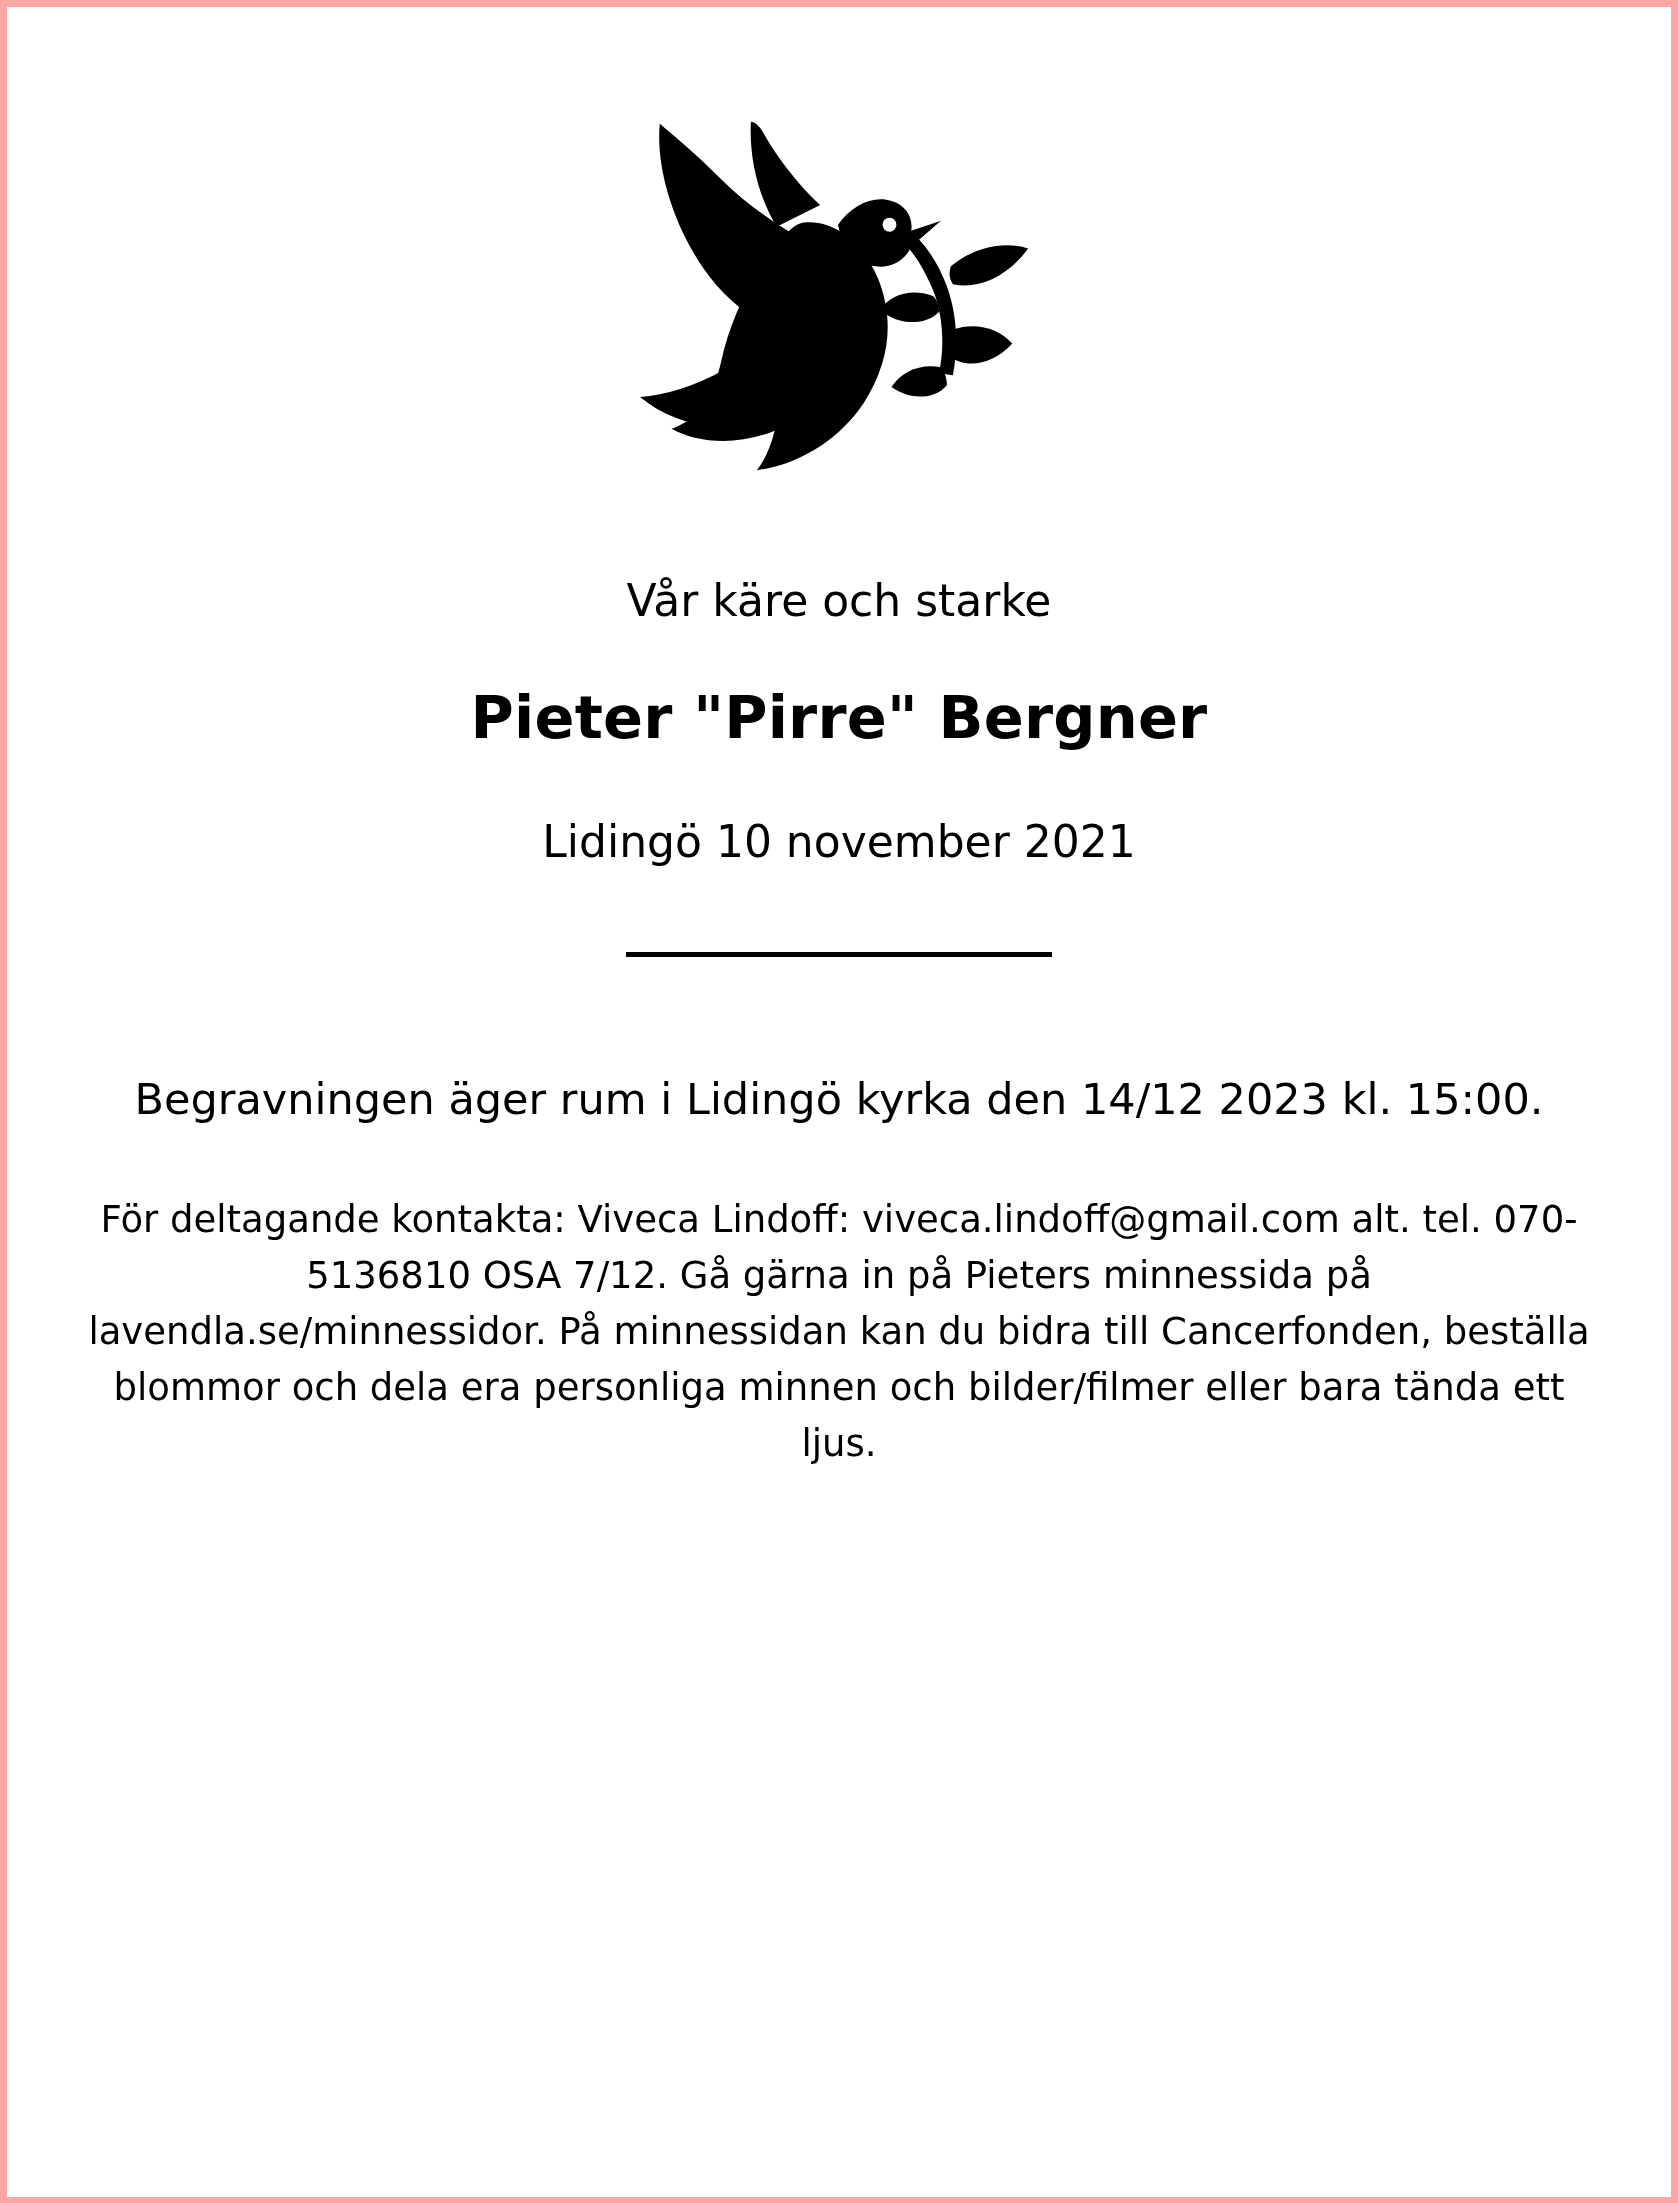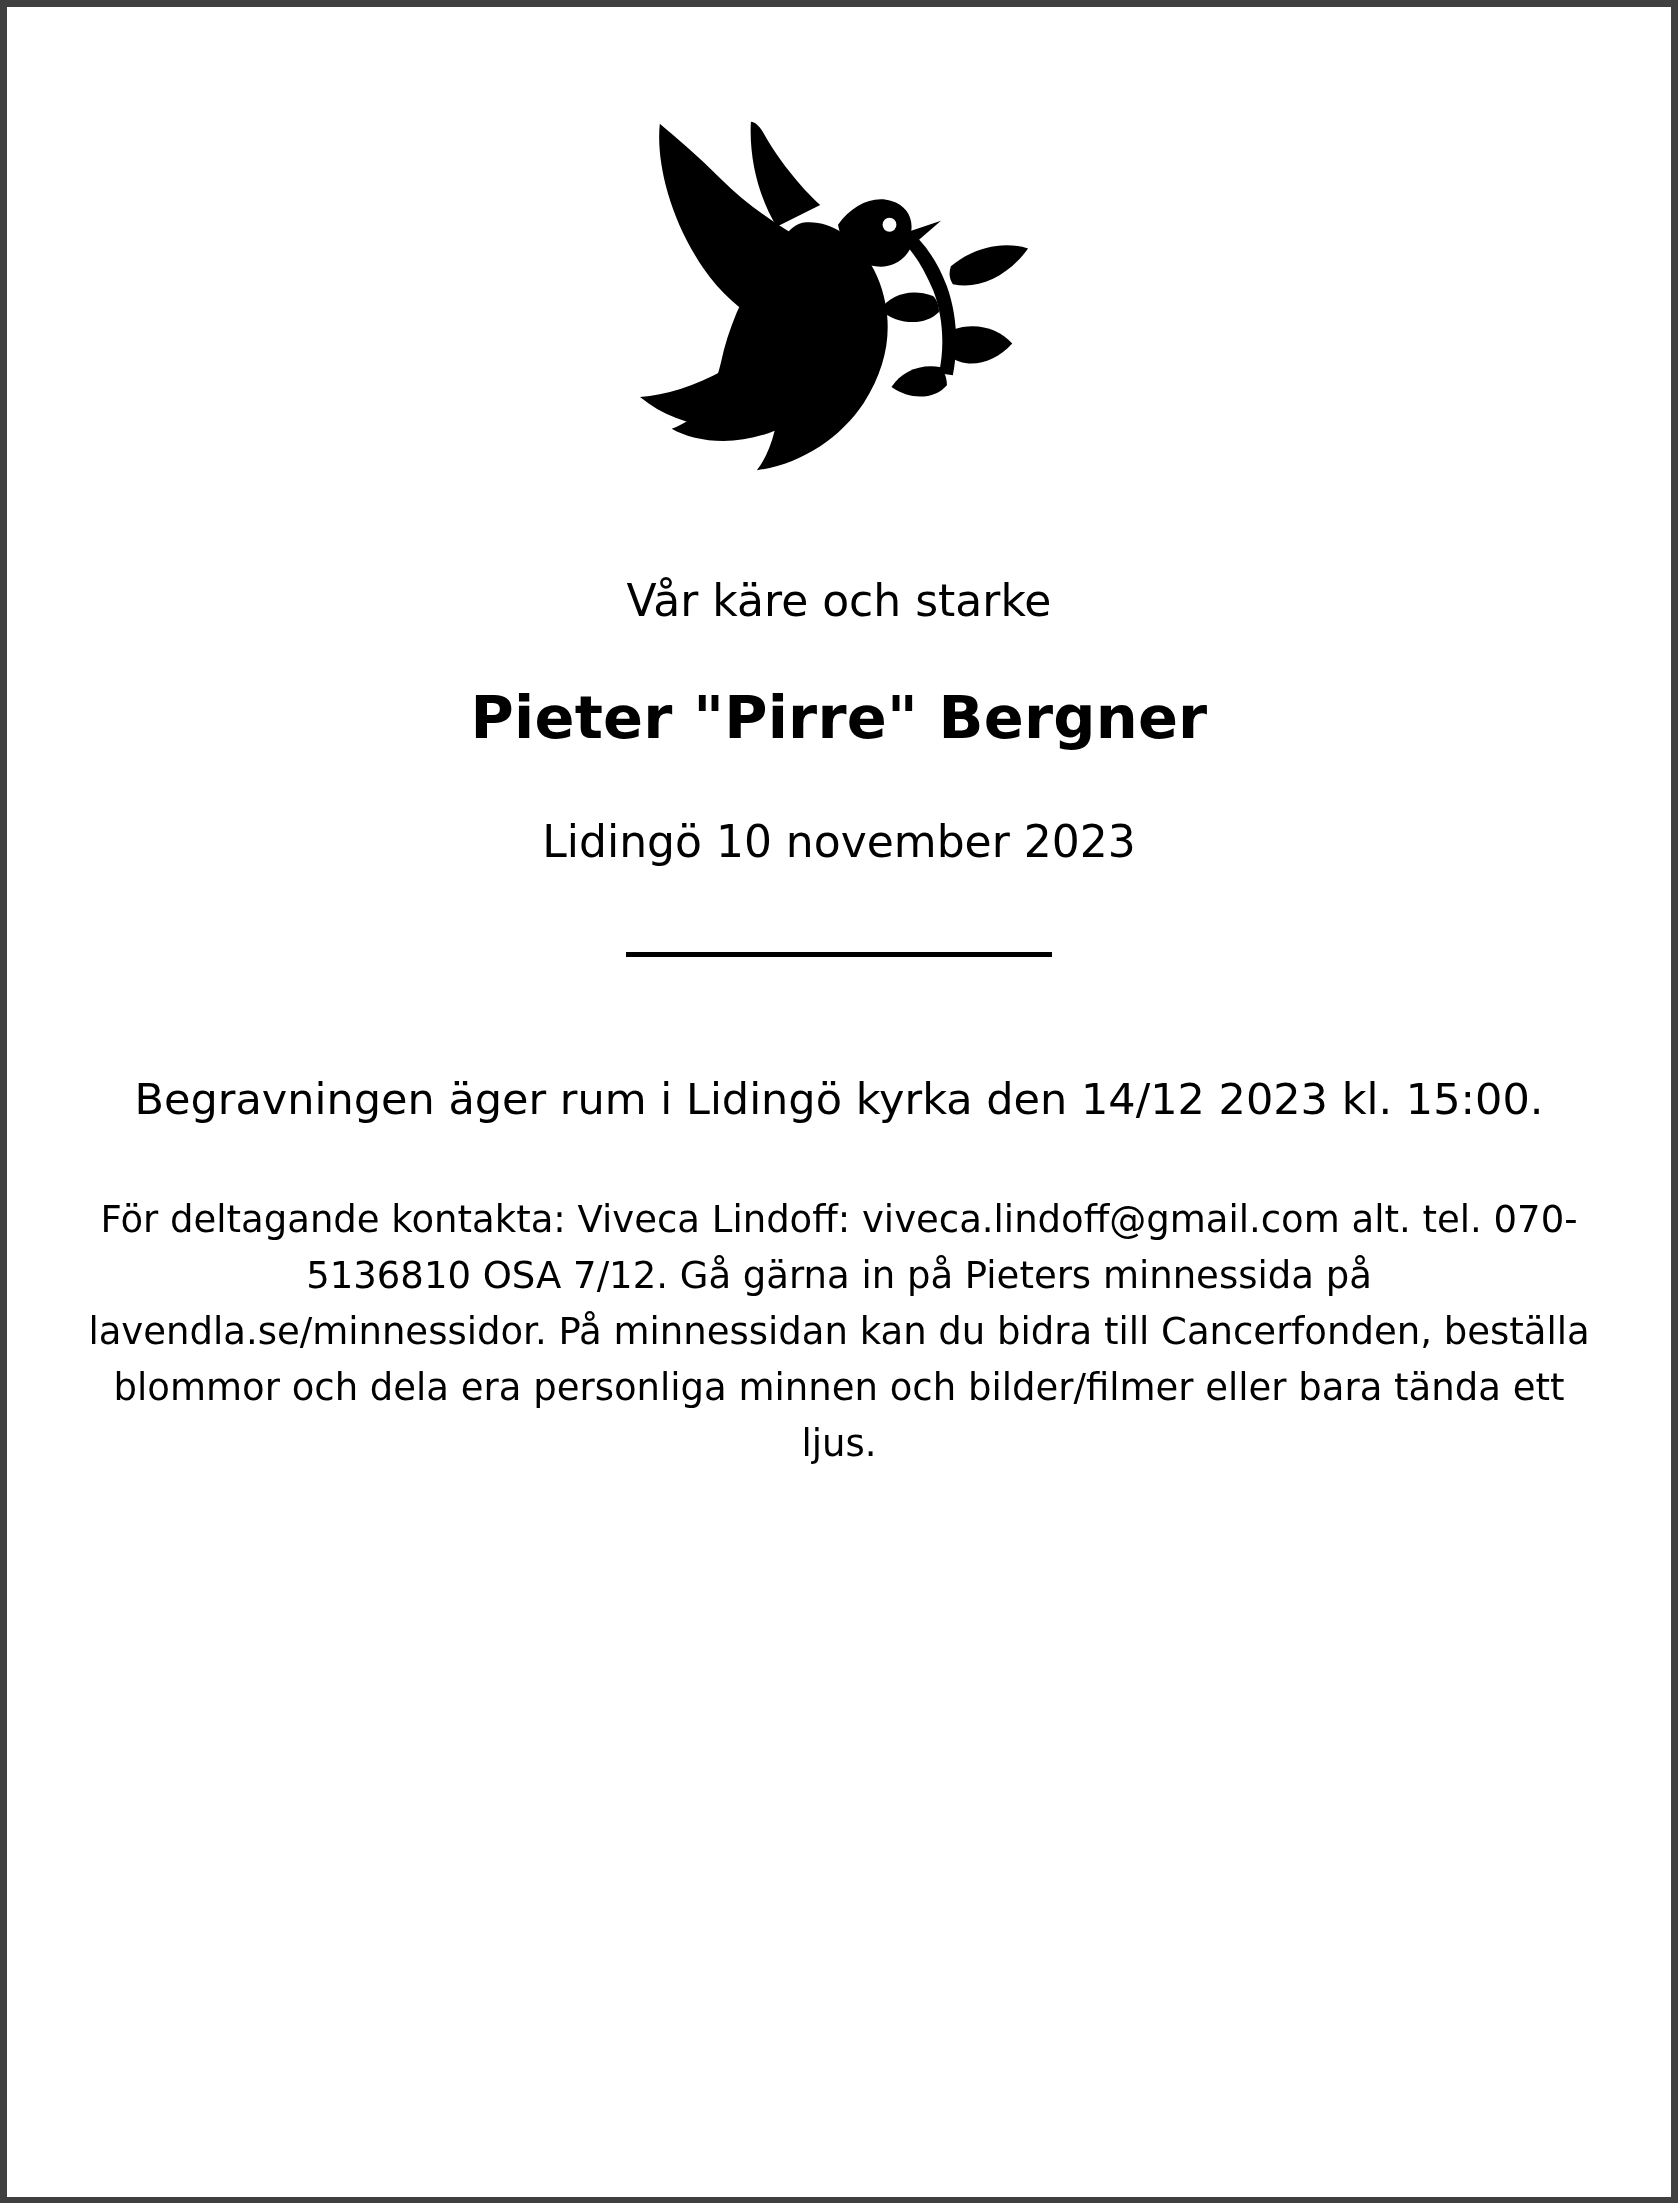--- a/index.html
+++ b/index.html
@@ -11,21 +11,21 @@
     width: 1678px;
     height: 2204px;
     font-family: "DejaVu Sans", sans-serif;
     color: #000000;
     overflow: hidden;
   }
   .obituary {
     box-sizing: border-box;
     width: 1678px;
     height: 2204px;
-    border: 7px solid #404040;
+    border: 7px solid #fca5a5;
     padding: 0 69px;
     display: flex;
     flex-direction: column;
     align-items: center;
     background: #ffffff;
   }
   .dove-wrap {
     margin-top: 95px;
     margin-bottom: 0;
     width: 426px;
@@ -121,21 +121,21 @@
       </g>
       <circle cx="266" cy="124" r="7" fill="#ffffff"></circle>
     </svg>
   </div>
 
   <div class="line intro">Vår käre och starke</div>
 
   <div class="line name">Pieter "Pirre" Bergner</div>
 
 
-  <div class="line died">Lidingö 10 november 2023</div>
+  <div class="line died">Lidingö 10 november 2021</div>
 
 
 
   <div class="divider"></div>
 
   <div class="line ceremony">Begravningen äger rum i Lidingö kyrka den 14/12 2023 kl. 15:00.</div>
 
   <div class="line details">För deltagande kontakta: Viveca Lindoff: viveca.lindoff@gmail.com alt. tel. 070-5136810 OSA 7/12. Gå gärna in på Pieters minnessida på lavendla.se/minnessidor. På minnessidan kan du bidra till Cancerfonden, beställa blommor och dela era personliga minnen och bilder/filmer eller bara tända ett ljus.</div>
 
 </div>

